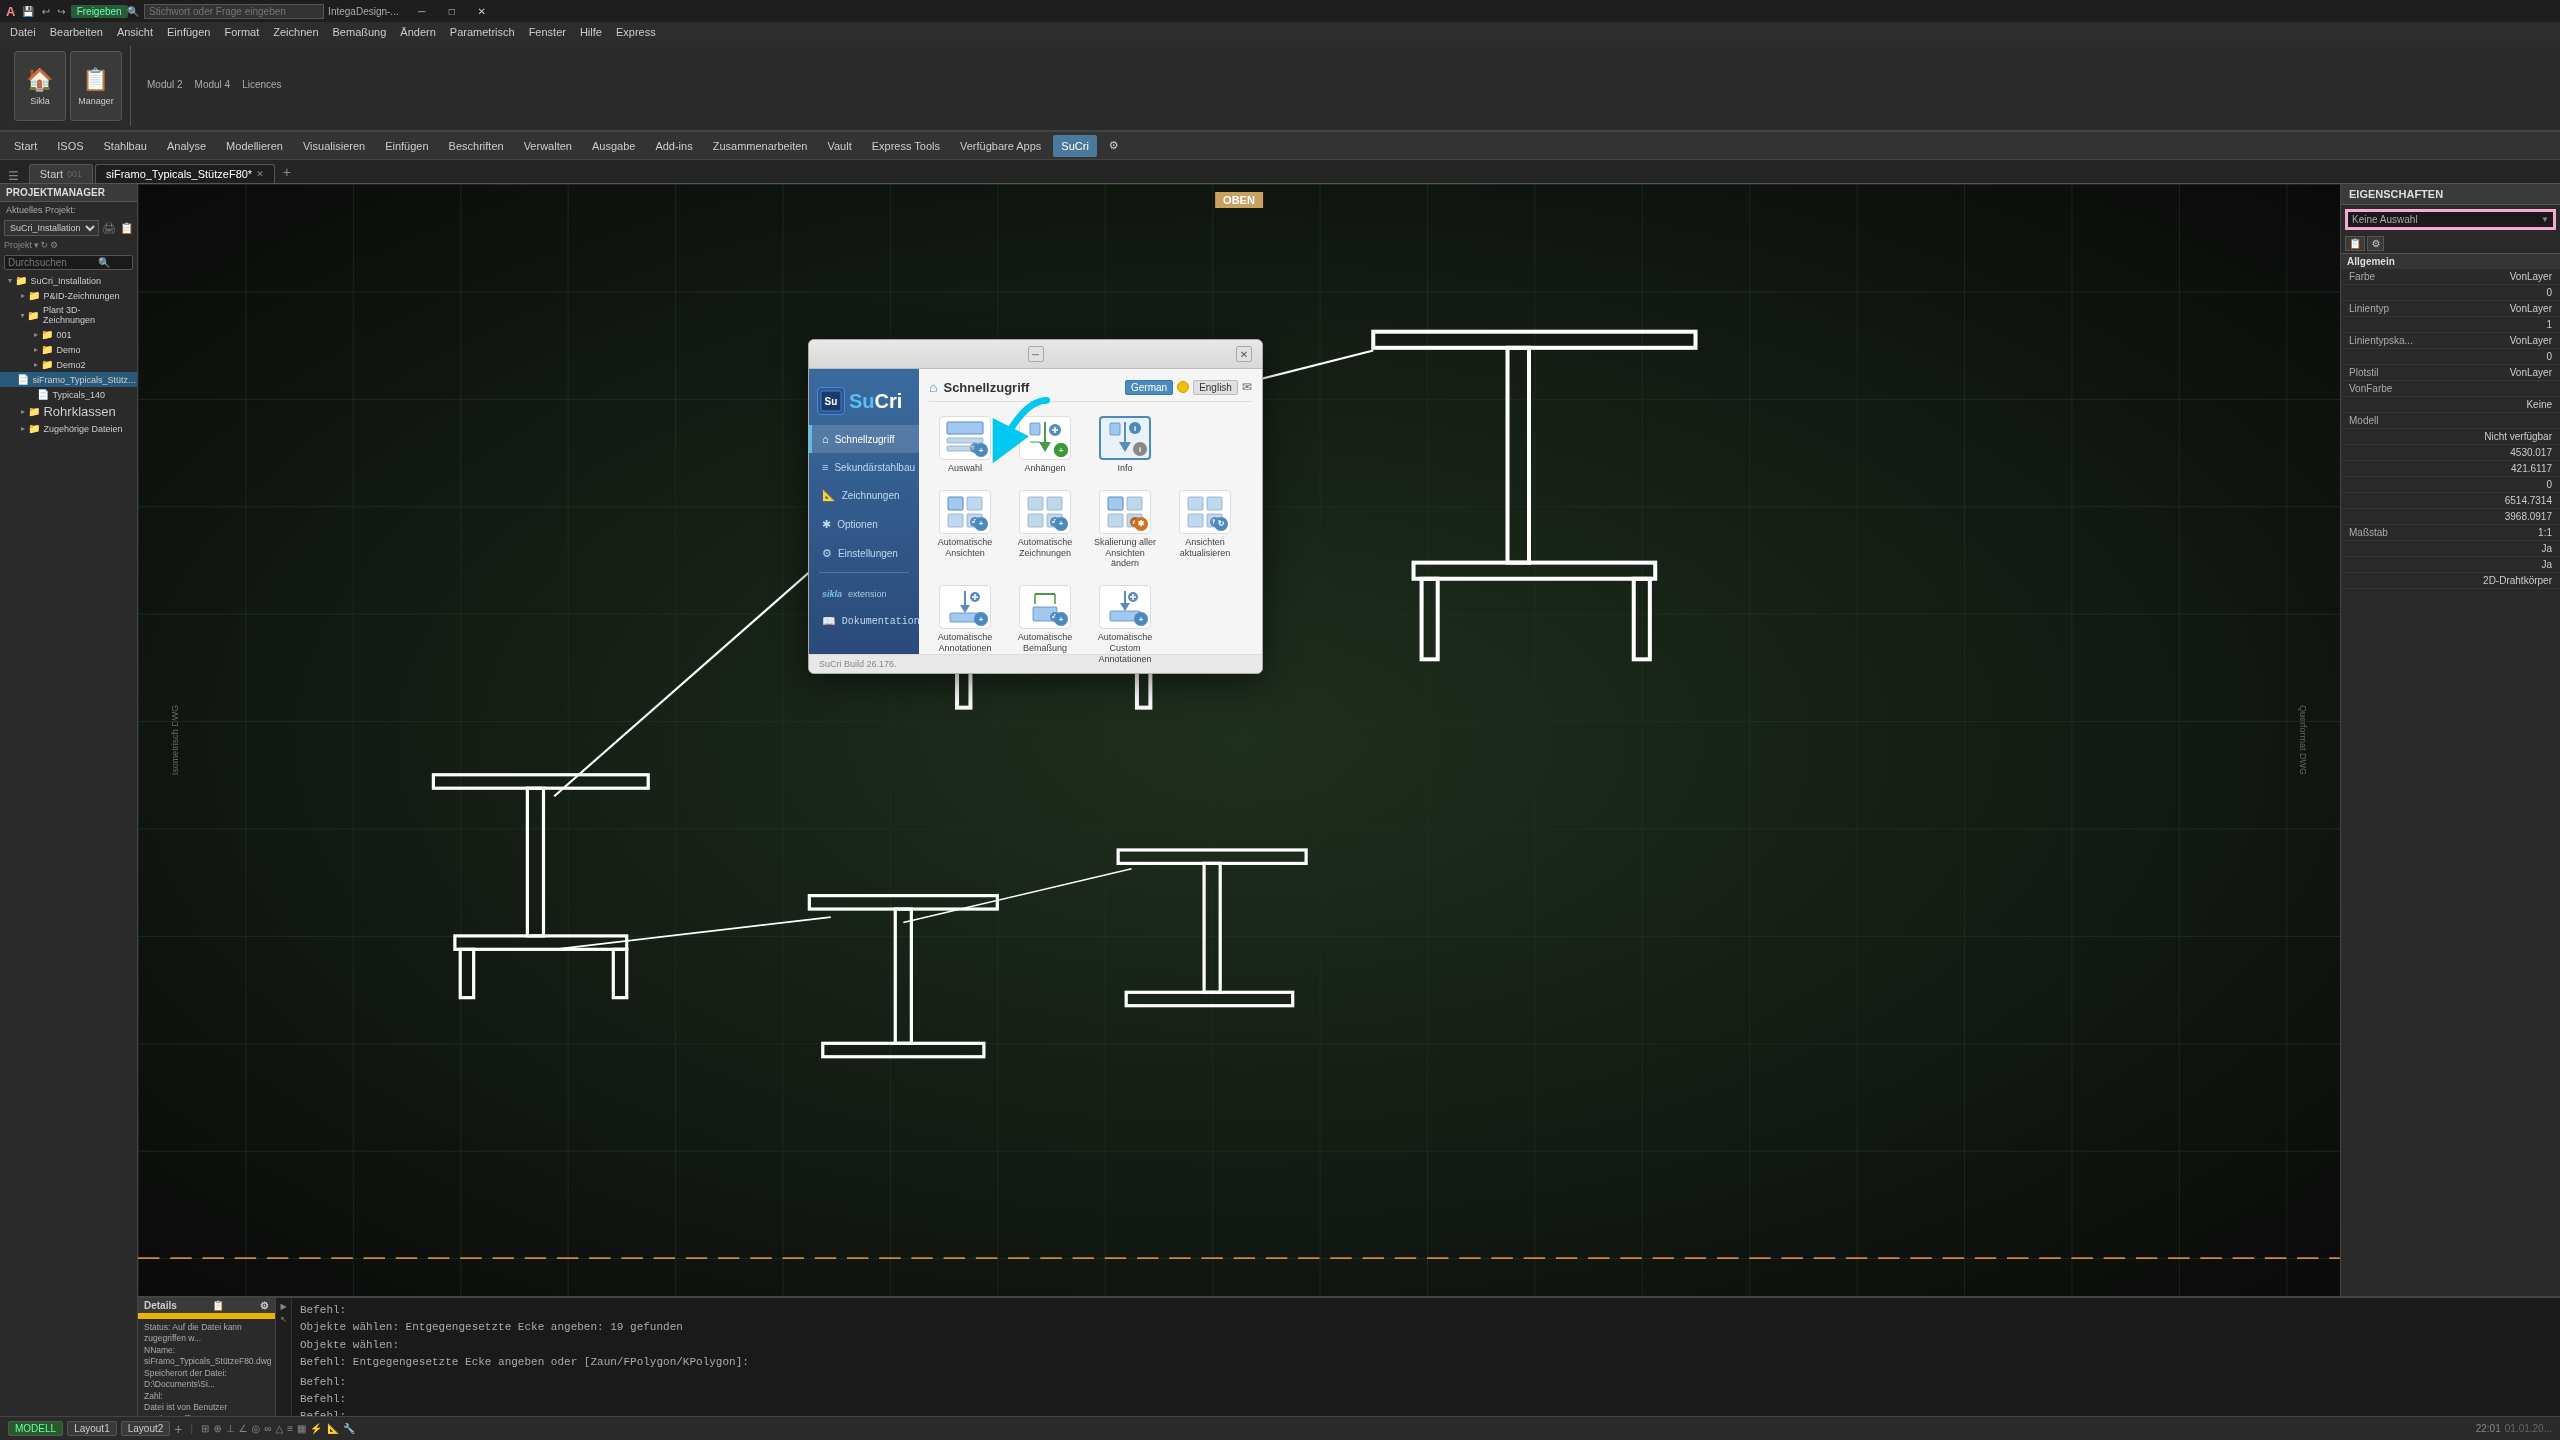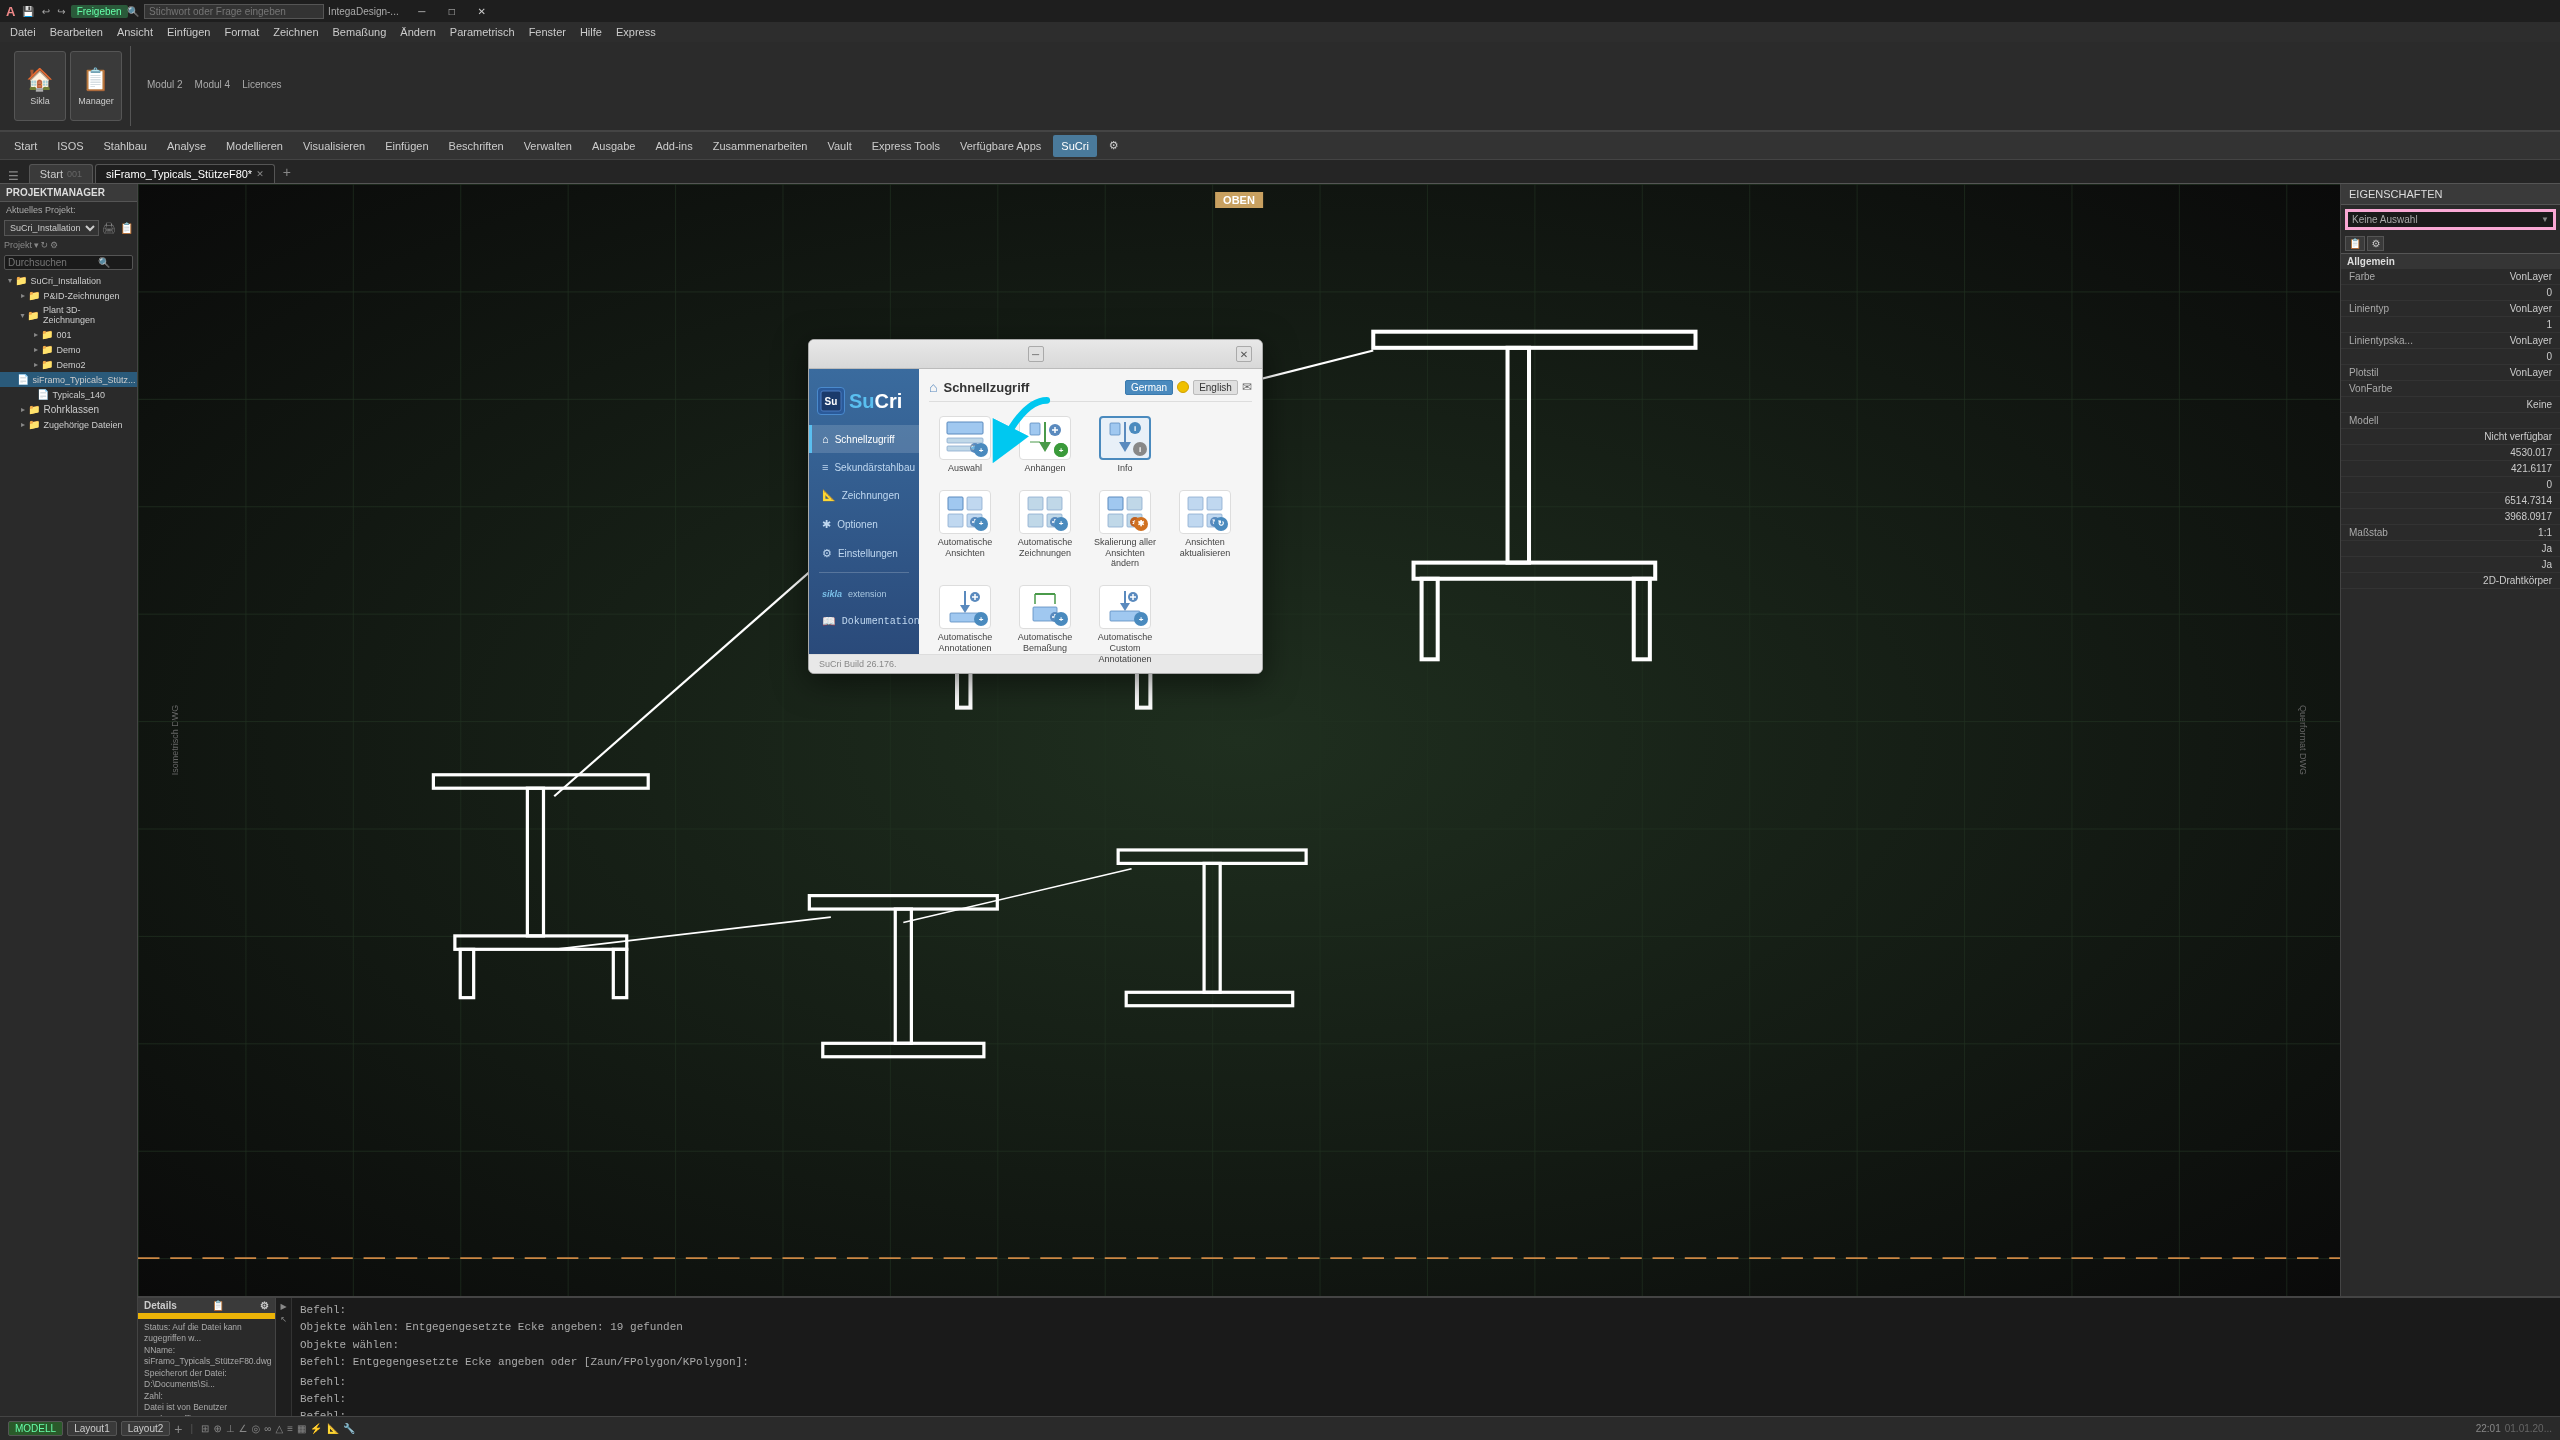--- a/index.html
+++ b/index.html
@@ -224,21 +224,21 @@
       border-left: 1px solid #444;
       font-size: 10px;
       color: #ccc;
       display: flex;
       flex-direction: column;
     }
     .props-title {
       background: #3a3a3a;
       padding: 4px 8px;
       font-size: 11px;
-      font-weight: normal;
+      font-weight: bold;
       color: #ddd;
       border-bottom: 1px solid #555;
     }
     .props-dropdown {
       display: flex;
       align-items: center;
       margin: 4px;
       background: #1a1a1a;
       border: 3px solid #f9a8d4;
       padding: 2px 4px;
@@ -665,21 +665,21 @@
           <span class="tree-indent"></span>
             <span class="tree-indent"></span>
           <span class="tree-arrow"> </span>
           <span>📄</span>
           <span style="font-size:9px;">Typicals_140</span>
         </div>
         <div class="tree-item">
           <span class="tree-indent"></span>
           <span class="tree-arrow">▸</span>
           <span>📁</span>
-          <span style="font-size:10px;">Rohrklassen</span>
+          <span style="font-size:13px;">Rohrklassen</span>
         </div>
         <div class="tree-item">
           <span class="tree-indent"></span>
           <span class="tree-arrow">▸</span>
           <span>📁</span>
           <span style="font-size:9px;">Zugehörige Dateien</span>
         </div>
       </div>
     </div>
 

